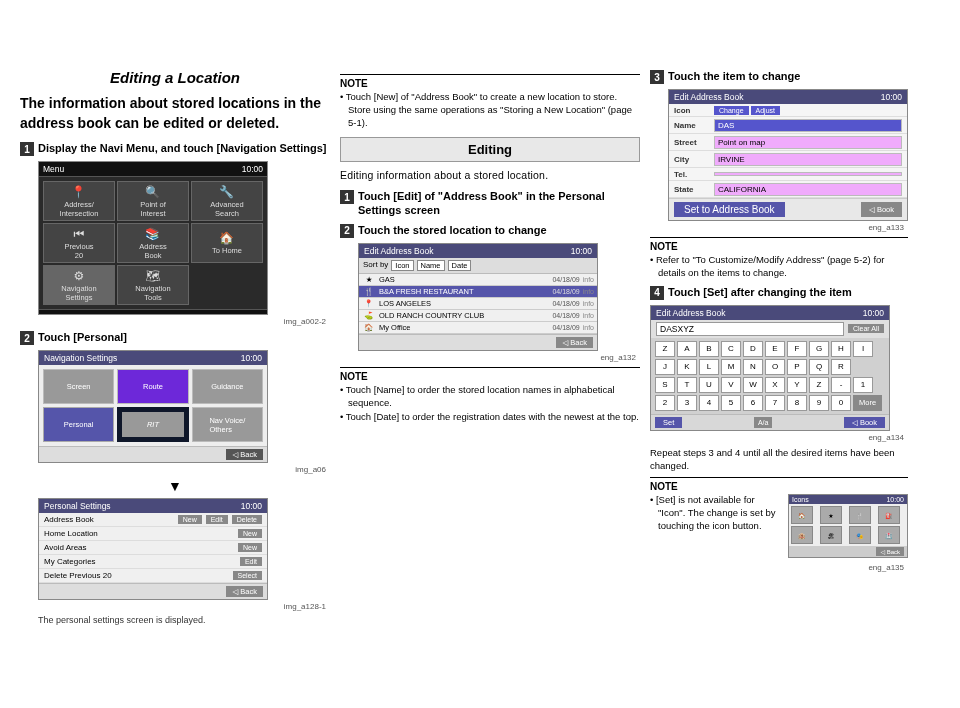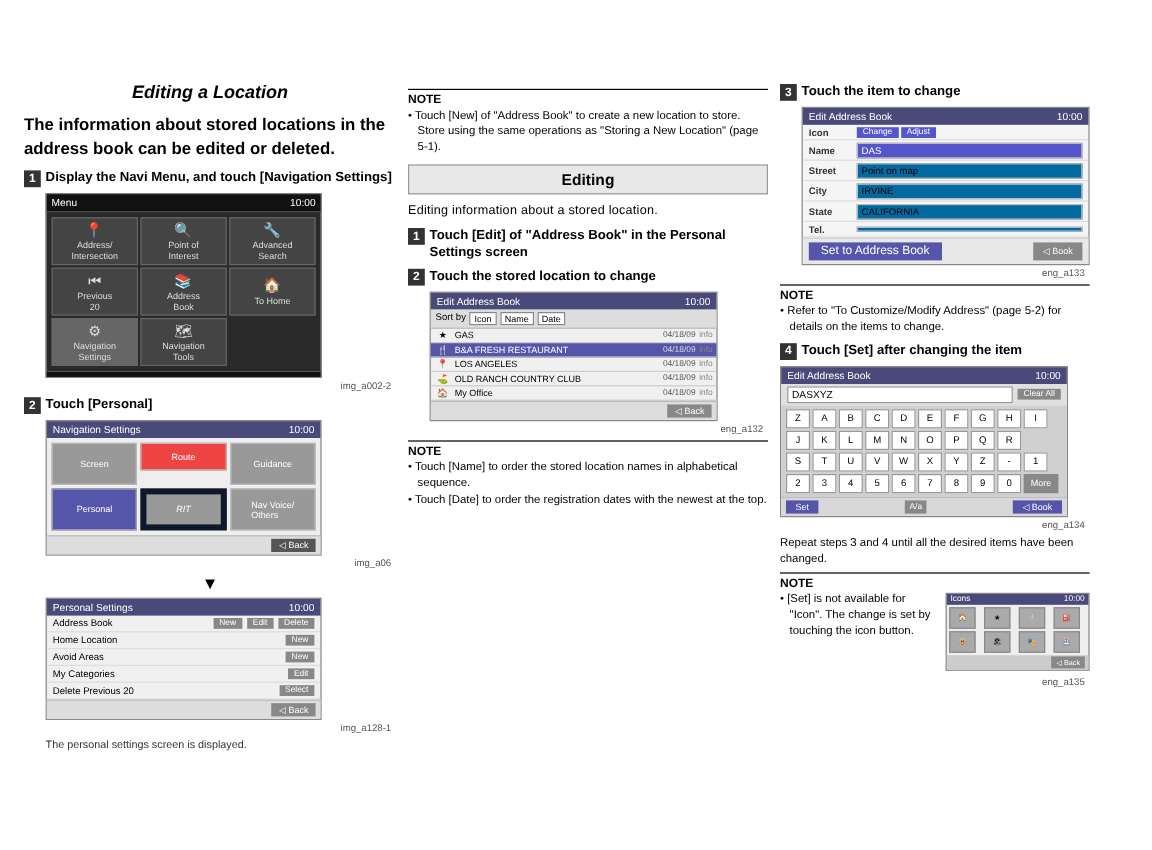--- a/index.html
+++ b/index.html
@@ -256,21 +256,21 @@
       width: 40px;
       font-size: 8px;
       color: #333;
       font-weight: bold;
     }
 
     .ea-value {
       flex: 1;
       font-size: 8px;
       padding: 1px 3px;
-      background: #0369a1;
+      background: #f0abfc;
       border: 1px solid #bbb;
     }
 
     .ea-value.blue-bg {
       background: #5555cc;
       color: #fff;
     }
 
     .ea-value-row {
       display: flex;
@@ -632,21 +632,21 @@
         <span class="step-label">Touch [Personal]</span>
       </div>
 
       <div style="border:1px solid #888;background:#eee;width:230px;margin:4px 0 2px 18px;font-size:8px;">
         <div style="background:#4a4a7a;color:#fff;display:flex;justify-content:space-between;padding:2px 5px;font-size:8.5px;">
           <span>Navigation Settings</span>
           <span>10:00</span>
         </div>
         <div style="display:grid;grid-template-columns:1fr 1fr 1fr;gap:3px;padding:4px;">
           <div style="background:#999;color:#fff;display:flex;flex-direction:column;align-items:center;justify-content:center;height:35px;font-size:7.5px;border:1px solid #bbb;">Screen</div>
-          <div style="background:#ef4444;color:#fff;display:flex;flex-direction:column;align-items:center;justify-content:center;height:23px;font-size:7.5px;border:1px solid #bbb;">Route</div>
+          <div style="background:#6d28d9;color:#fff;display:flex;flex-direction:column;align-items:center;justify-content:center;height:35px;font-size:7.5px;border:1px solid #bbb;">Route</div>
           <div style="background:#999;color:#fff;display:flex;flex-direction:column;align-items:center;justify-content:center;height:35px;font-size:7.5px;border:1px solid #bbb;">Guidance</div>
           <div style="background:#5555aa;color:#fff;display:flex;flex-direction:column;align-items:center;justify-content:center;height:35px;font-size:7.5px;border:1px solid #aaa;">Personal</div>
           <div style="background:#999;color:#fff;display:flex;flex-direction:column;align-items:center;justify-content:center;height:35px;font-size:7.5px;border:5px solid #0f172a;font-style:italic;">RIT</div>
           <div style="background:#999;color:#fff;display:flex;flex-direction:column;align-items:center;justify-content:center;height:35px;font-size:7.5px;border:1px solid #bbb;">Nav Voice/<br>Others</div>
         </div>
         <div style="display:flex;justify-content:flex-end;padding:2px 4px;background:#ddd;border-top:1px solid #bbb;">
           <button class="navi-back-btn">◁ Back</button>
         </div>
       </div>
       <div class="img-caption">img_a06</div>
@@ -789,26 +789,26 @@
         </div>
         <div class="ea-row">
           <span class="ea-label">Street</span>
           <span class="ea-value">Point on map</span>
         </div>
         <div class="ea-row">
           <span class="ea-label">City</span>
           <span class="ea-value">IRVINE</span>
         </div>
         <div class="ea-row">
+          <span class="ea-label">Tel.</span>
+          <span class="ea-value"></span>
+        </div>
+        <div class="ea-row">
           <span class="ea-label">State</span>
           <span class="ea-value">CALIFORNIA</span>
-        </div>
-        <div class="ea-row">
-          <span class="ea-label">Tel.</span>
-          <span class="ea-value"></span>
         </div>
         <div style="padding:3px 5px;display:flex;justify-content:space-between;background:#e8e8e8;border-top:1px solid #ccc;">
           <button style="background:#5555aa;color:#fff;font-size:10px;padding:2px 10px;border:none;">Set to Address Book</button>
           <button style="background:#888;color:#fff;font-size:7.5px;padding:2px 8px;border:none;">◁ Book</button>
         </div>
       </div>
       <div class="img-caption">eng_a133</div>
 
       <div class="note-box">
         <div class="note-title">NOTE</div>

